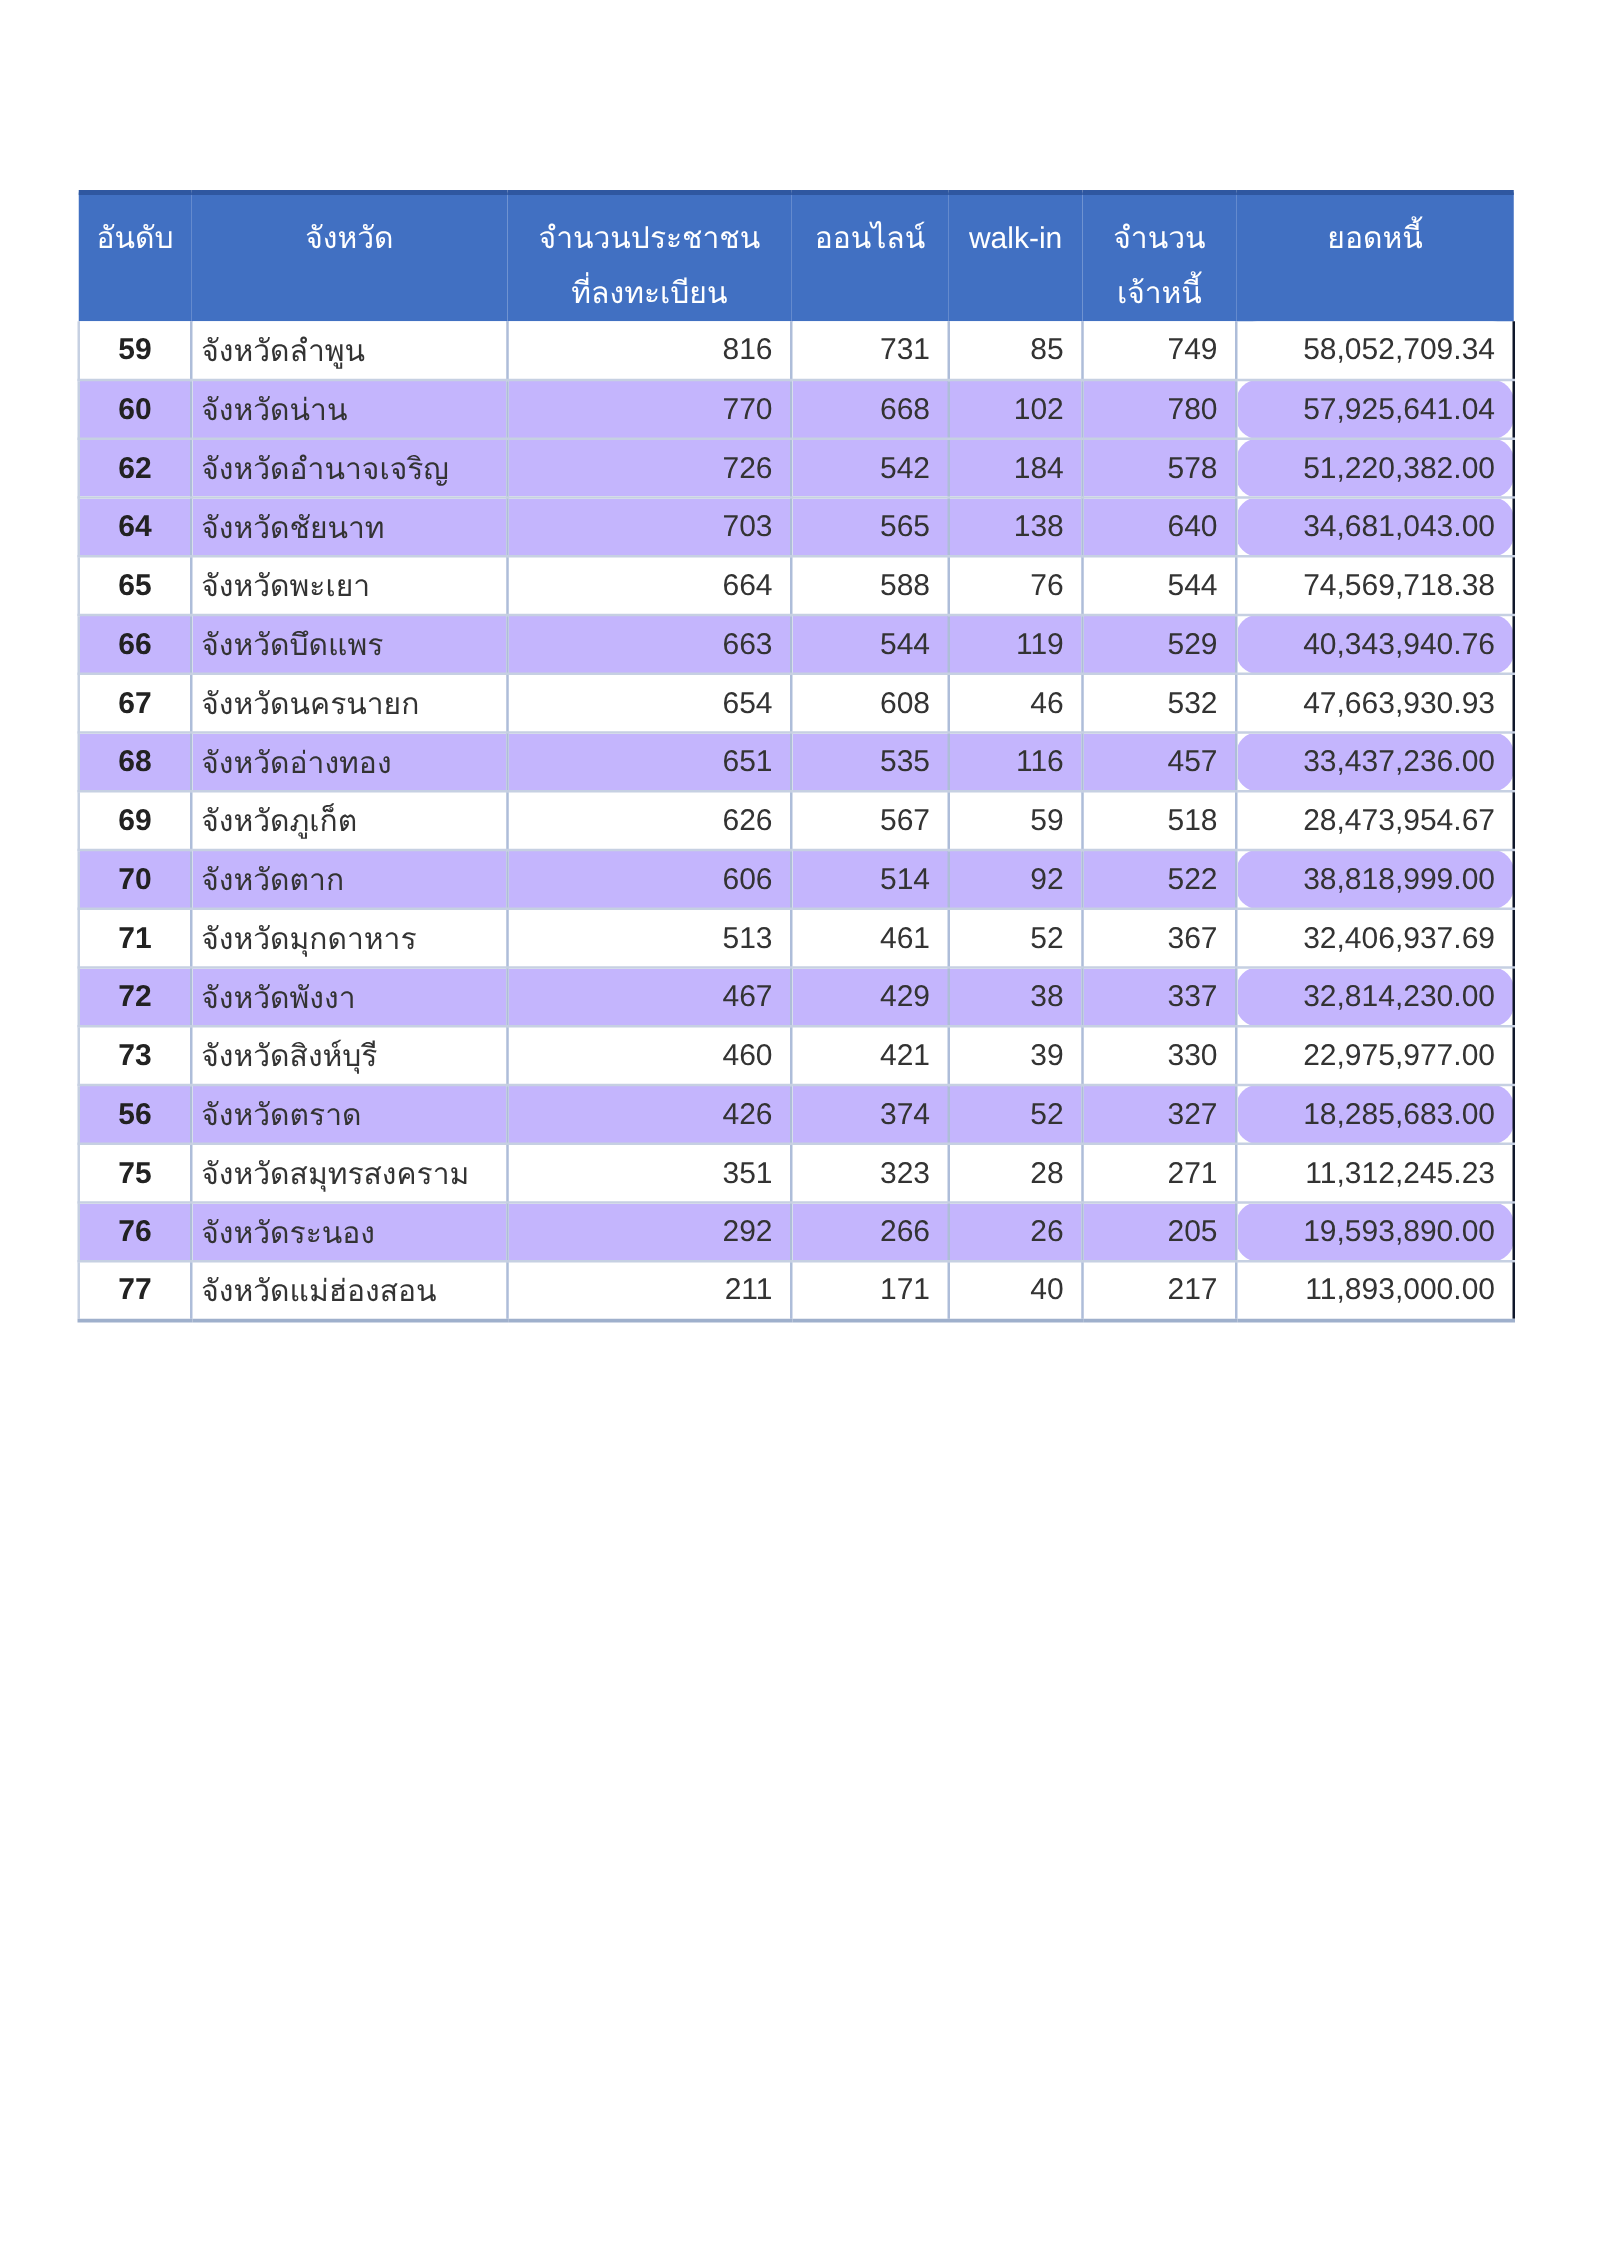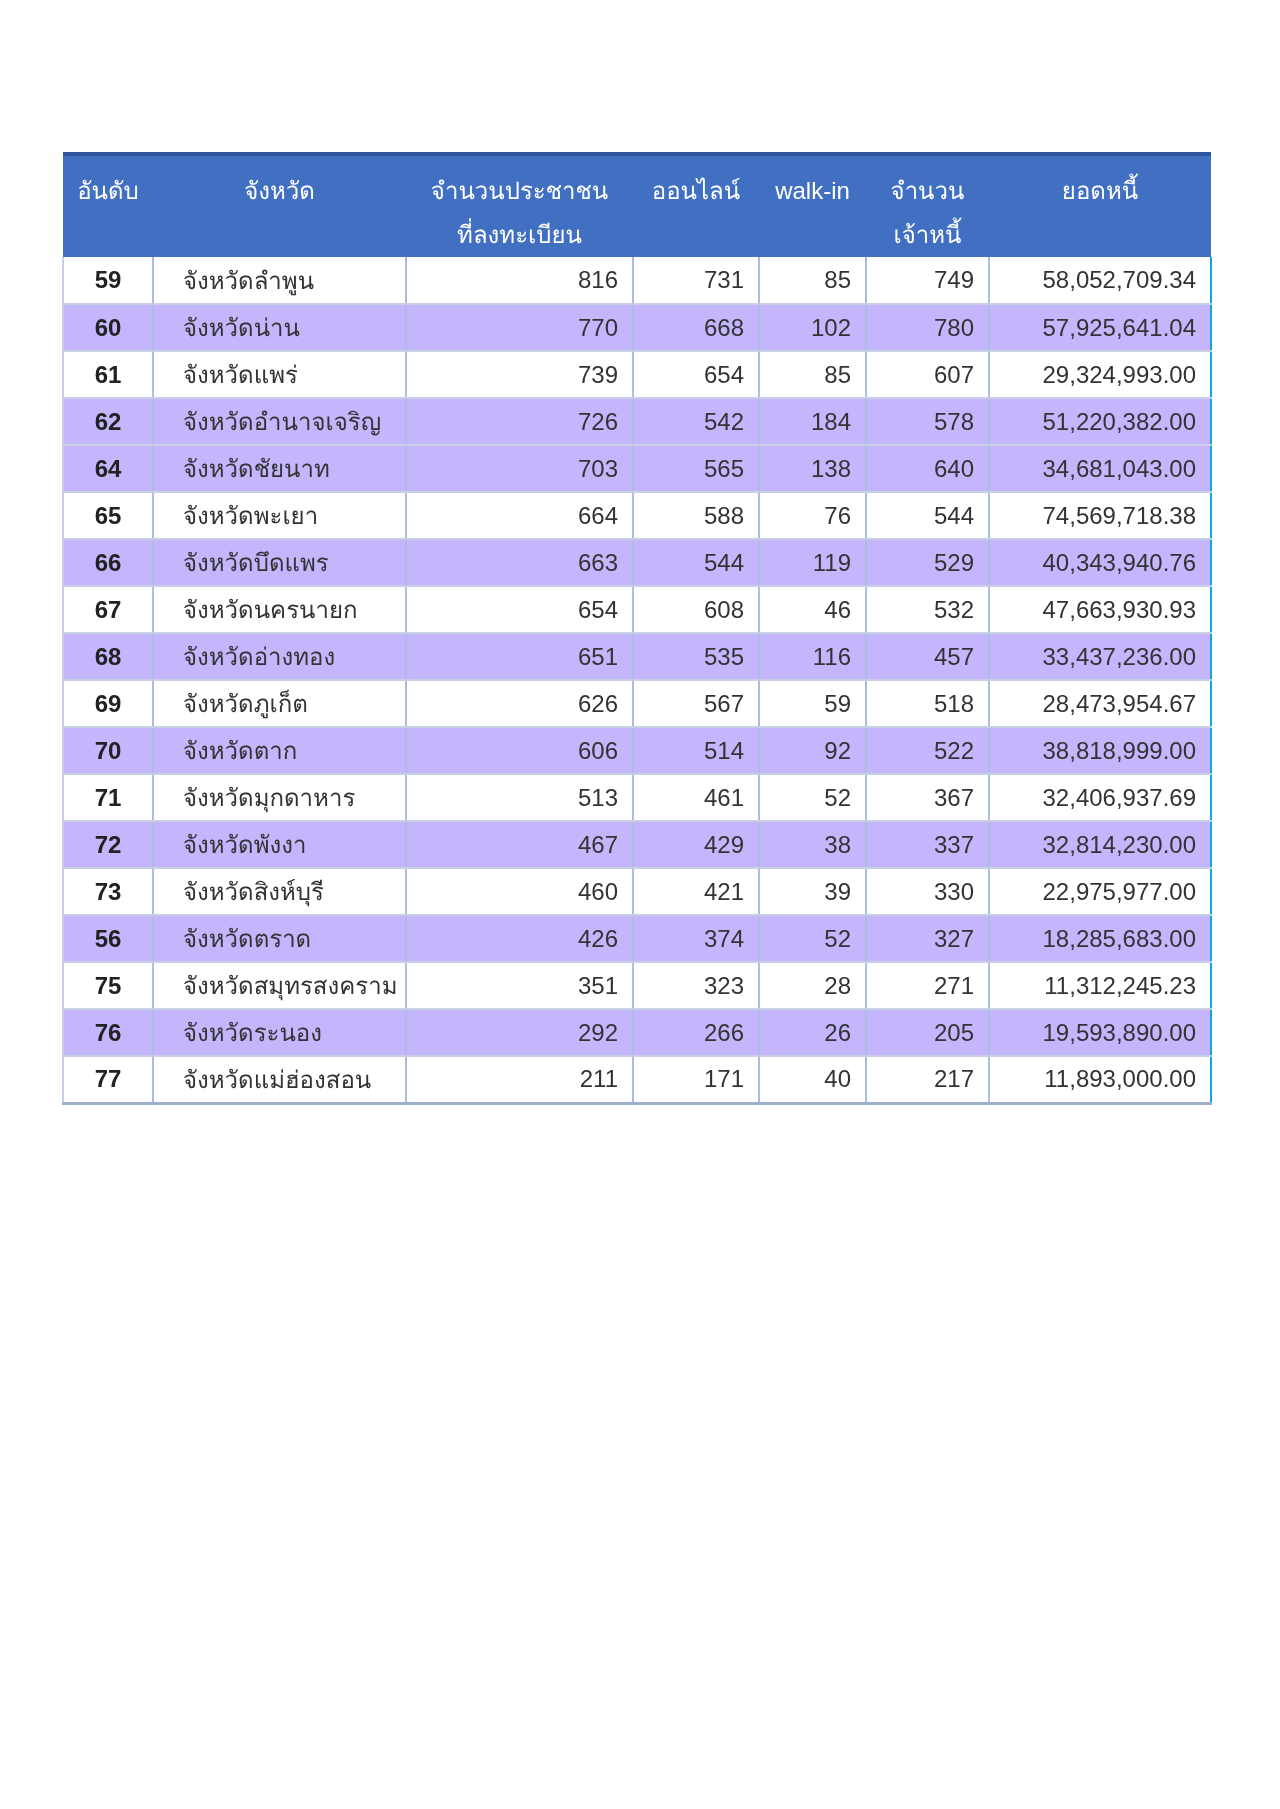--- a/index.html
+++ b/index.html
@@ -55,25 +55,25 @@
   tbody tr { height: 47px; background: #ffffff; }
   tbody tr.band { background: #c4b5fd; }
   tbody td {
     border-right: 2px solid #AEBDD9;
     border-bottom: 2px solid #C6D0E2;
     vertical-align: middle;
     white-space: nowrap;
     overflow: hidden;
   }
   tbody td:first-child { border-left: 2px solid #C6D0E2; }
-  tbody td:last-child  { border-right: 2px solid #0ea5e9; }
+  tbody td:last-child  { border-right: 2px solid #0f172a; border-radius: 17px; }
   tbody tr:last-child td { border-bottom: 3px solid #9FB0CC; }
 
   td.td-rank      { text-align: center; font-weight: bold; color: #222222; }
-  td.td-province  { text-align: left;  padding-left: 29px; }
+  td.td-province  { text-align: left;  padding-left: 7px; }
   td.td-num       { text-align: right; padding-right: 14px; }
 </style>
 </head>
 <body>
 
 <div class="page">
 
   <table class="debt-table">
     <colgroup>
       <col class="c-rank">
@@ -123,29 +123,20 @@
     </tr>
         <tr class="band">
       <td class="td-rank">60</td>
       <td class="td-province">จังหวัดน่าน</td>
       <td class="td-num">770</td>
       <td class="td-num">668</td>
       <td class="td-num">102</td>
       <td class="td-num">780</td>
       <td class="td-num">57,925,641.04</td>
     </tr>
-        <tr>
-      <td class="td-rank">61</td>
-      <td class="td-province">จังหวัดแพร่</td>
-      <td class="td-num">739</td>
-      <td class="td-num">654</td>
-      <td class="td-num">85</td>
-      <td class="td-num">607</td>
-      <td class="td-num">29,324,993.00</td>
-    </tr>
         <tr class="band">
       <td class="td-rank">62</td>
       <td class="td-province">จังหวัดอำนาจเจริญ</td>
       <td class="td-num">726</td>
       <td class="td-num">542</td>
       <td class="td-num">184</td>
       <td class="td-num">578</td>
       <td class="td-num">51,220,382.00</td>
     </tr>
         <tr class="band">

